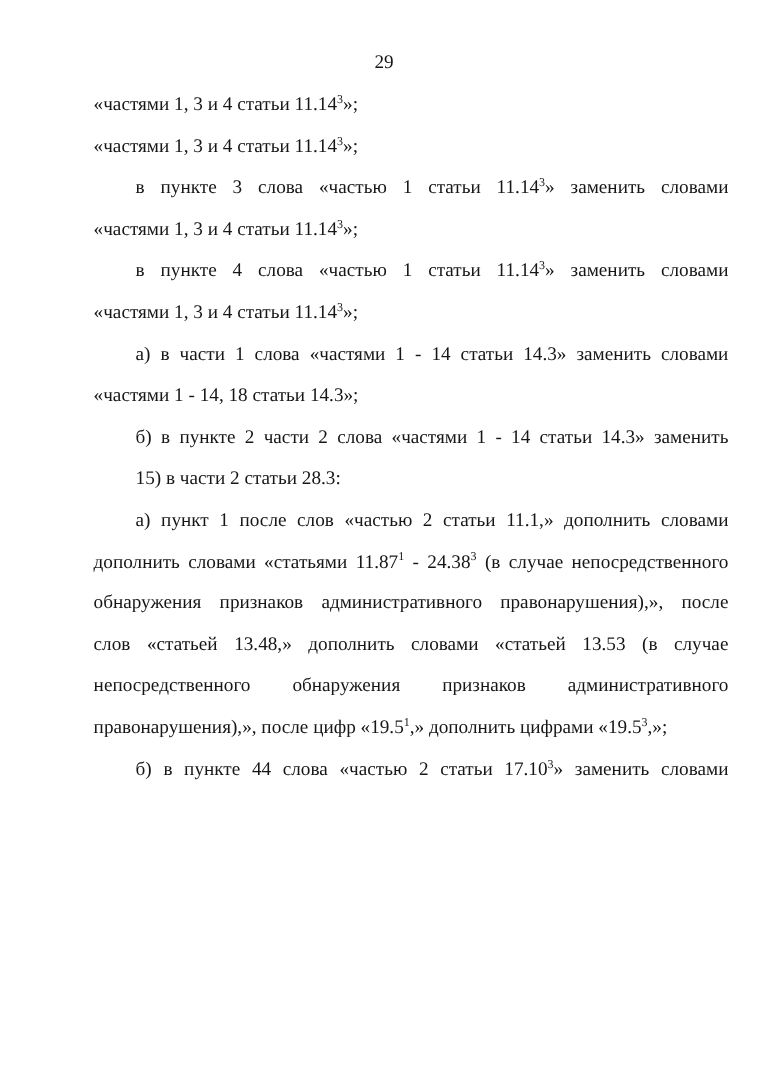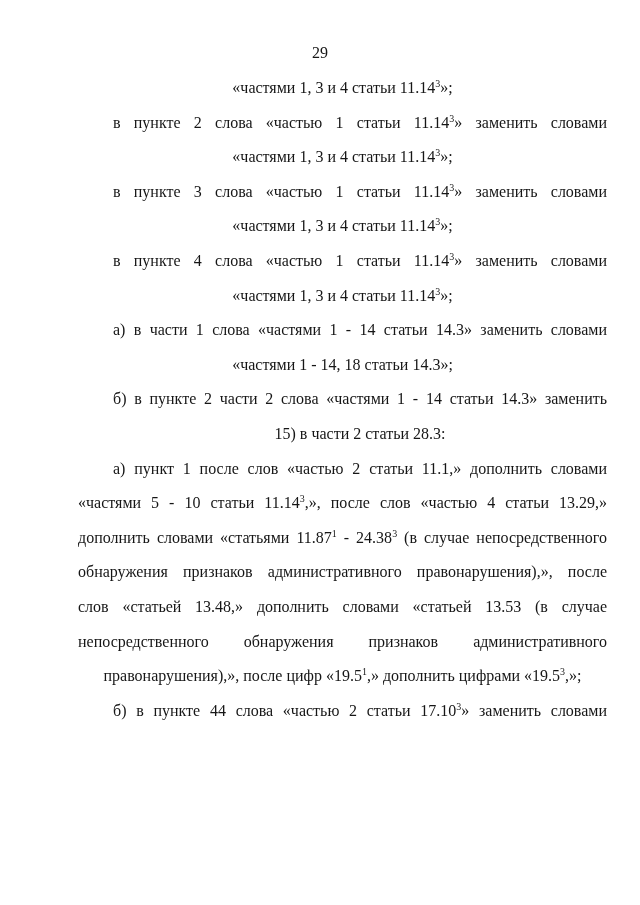--- a/index.html
+++ b/index.html
@@ -28,21 +28,21 @@
   }
   .doc-body {
     position: absolute;
     top: 71px;
     left: 78px;
     width: 529px;
   }
   .line {
     height: 34.6px;
     line-height: 34.6px;
-    text-align: center;
+    text-align: left;
   }
   .line.indent {
     padding-left: 35px;
   }
   .line.justify {
     text-align: justify;
     text-align-last: justify;
     text-justify: inter-word;
   }
   .line sup {
@@ -53,32 +53,30 @@
     top: -6px;
   }
 </style>
 </head>
 <body>
 
 <div class="page">
   <div class="page-number">29</div>
   <div class="doc-body">
       <div class="line"><span>«частями 1, 3 и 4 статьи 11.14</span><sup>3</sup><span>»;</span></div>
-      <div class="line indent justify"><span>в пункте 2 слова «частью 1 статьи 11.14</span><sup>3</sup><span>» заменить словами</span></div>
       <div class="line"><span>«частями 1, 3 и 4 статьи 11.14</span><sup>3</sup><span>»;</span></div>
       <div class="line indent justify"><span>в пункте 3 слова «частью 1 статьи 11.14</span><sup>3</sup><span>» заменить словами</span></div>
       <div class="line"><span>«частями 1, 3 и 4 статьи 11.14</span><sup>3</sup><span>»;</span></div>
       <div class="line indent justify"><span>в пункте 4 слова «частью 1 статьи 11.14</span><sup>3</sup><span>» заменить словами</span></div>
       <div class="line"><span>«частями 1, 3 и 4 статьи 11.14</span><sup>3</sup><span>»;</span></div>
       <div class="line indent justify"><span>а) в части 1 слова «частями 1 - 14 статьи 14.3» заменить словами</span></div>
       <div class="line"><span>«частями 1 - 14, 18 статьи 14.3»;</span></div>
       <div class="line indent justify"><span>б) в пункте 2 части 2 слова «частями 1 - 14 статьи 14.3» заменить</span></div>
       <div class="line indent"><span>15) в части 2 статьи 28.3:</span></div>
       <div class="line indent justify"><span>а) пункт 1 после слов «частью 2 статьи 11.1,» дополнить словами</span></div>
-      <div class="line justify"><span>«частями 5 - 10 статьи 11.14</span><sup>3</sup><span>,», после слов «частью 4 статьи 13.29,»</span></div>
       <div class="line justify"><span>дополнить словами «статьями 11.87</span><sup>1</sup><span> - 24.38</span><sup>3</sup><span> (в случае непосредственного</span></div>
       <div class="line justify"><span>обнаружения признаков административного правонарушения),», после</span></div>
       <div class="line justify"><span>слов «статьей 13.48,» дополнить словами «статьей 13.53 (в случае</span></div>
       <div class="line justify"><span>непосредственного обнаружения признаков административного</span></div>
       <div class="line"><span>правонарушения),», после цифр «19.5</span><sup>1</sup><span>,» дополнить цифрами «19.5</span><sup>3</sup><span>,»;</span></div>
       <div class="line indent justify"><span>б) в пункте 44 слова «частью 2 статьи 17.10</span><sup>3</sup><span>» заменить словами</span></div>
     </div>
 </div>
 
 </body></html>

